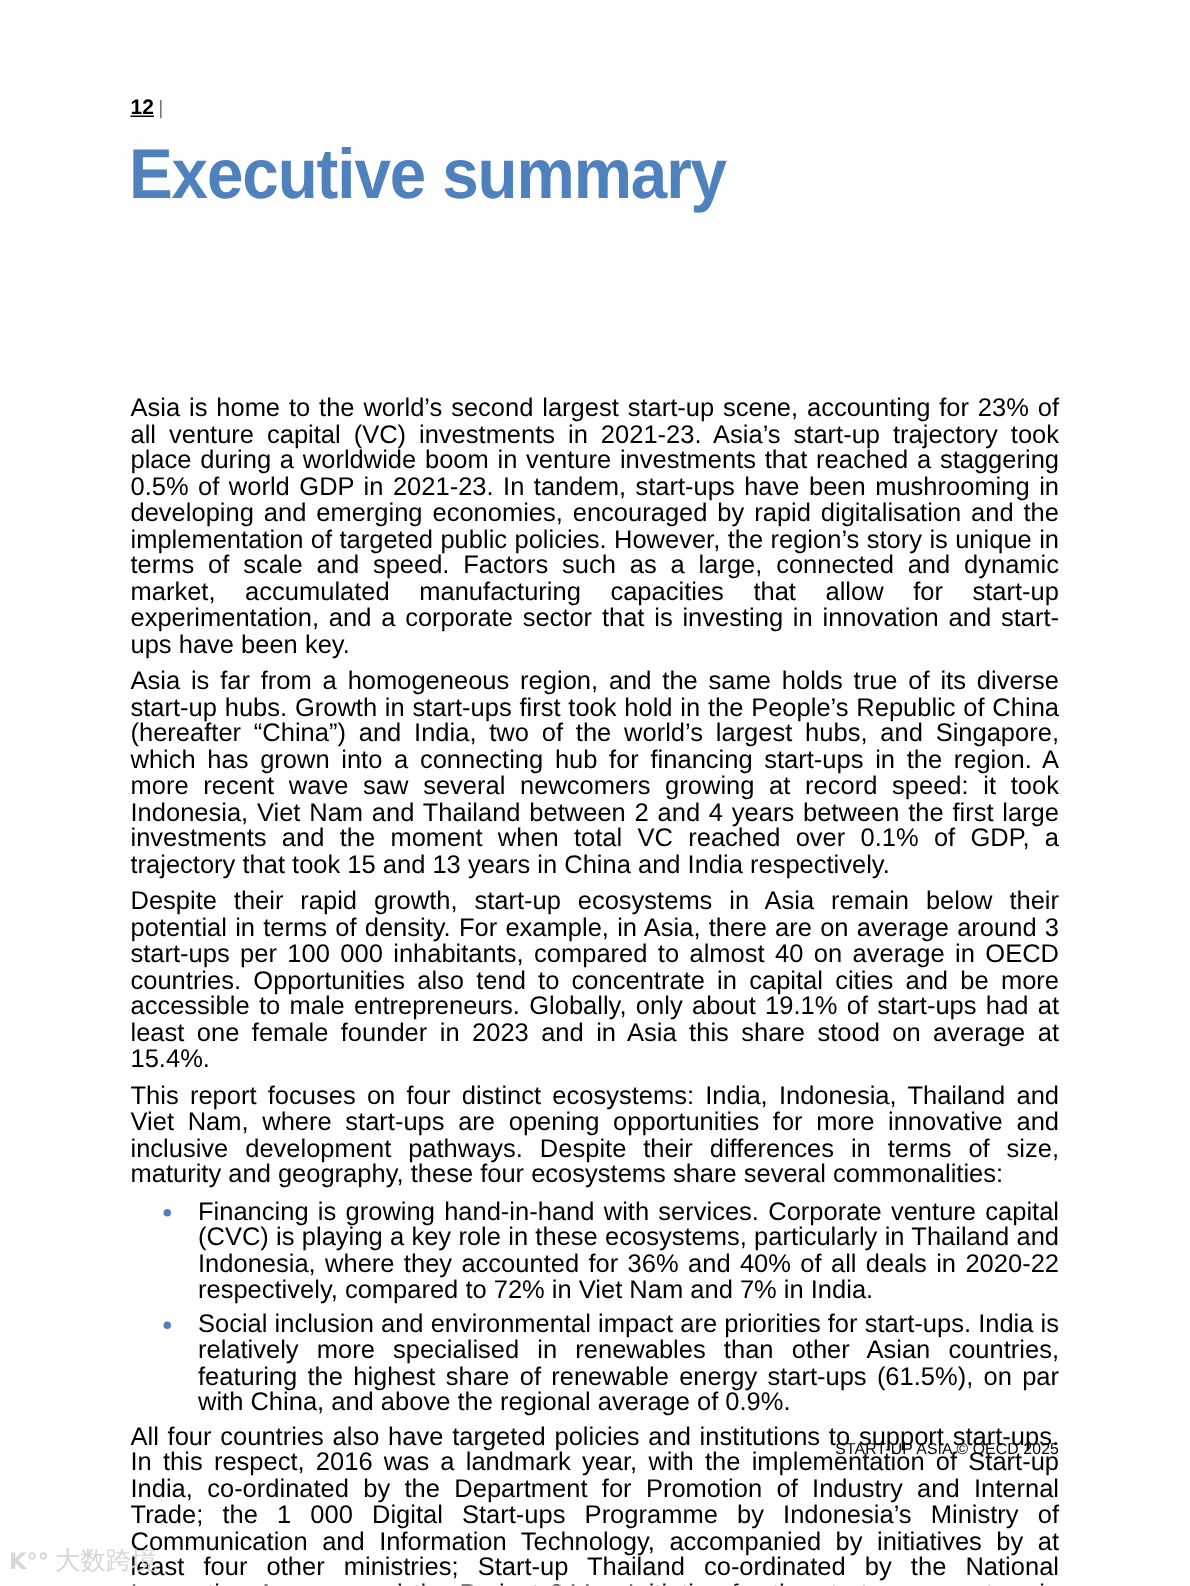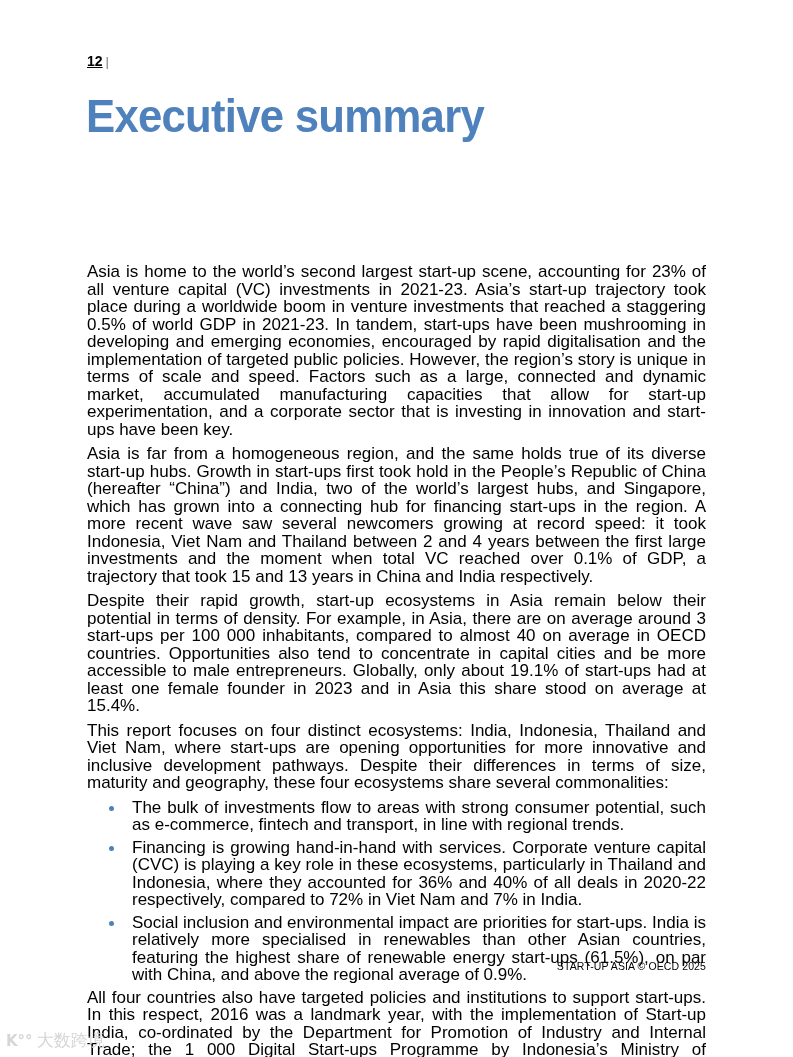--- a/index.html
+++ b/index.html
@@ -1,21 +1,21 @@
 <!DOCTYPE html>
 <html><head>
   <meta charset="utf-8">
   <style>
     html, body { margin: 0; padding: 0; background: #ffffff; }
     body {
       width: 793px; height: 1057px; position: relative; overflow: hidden;
       font-family: "Liberation Sans", sans-serif; color: #000;
     }
     .page-header {
-      position: absolute; left: 87px; top: 53px;
+      position: absolute; left: 87px; top: 63px;
       font-size: 14px; font-weight: bold; letter-spacing: 0; text-decoration: underline;
     }
     .page-header .sep { font-weight: normal; color: #777; margin-left: 3px; font-size: 13px; }
     .title {
       position: absolute; left: 86px; top: 88px;
       font-size: 47px; font-weight: bold; color: #4f81bd;
       letter-spacing: -0.8px; margin: 0;
       transform: scaleX(0.93); transform-origin: left top;
     }
     .body-text {
@@ -56,24 +56,20 @@
 <h1 class="title">Executive summary</h1>
 
 <div class="body-text">
   <p>Asia is home to the world’s second largest start-up scene, accounting for 23% of all venture capital (VC) investments in 2021-23. Asia’s start-up trajectory took place during a worldwide boom in venture investments that reached a staggering 0.5% of world GDP in 2021-23. In tandem, start-ups have been mushrooming in developing and emerging economies, encouraged by rapid digitalisation and the implementation of targeted public policies. However, the region’s story is unique in terms of scale and speed. Factors such as a large, connected and dynamic market, accumulated manufacturing capacities that allow for start-up experimentation, and a corporate sector that is investing in innovation and start-ups have been key.</p>
   <p>Asia is far from a homogeneous region, and the same holds true of its diverse start-up hubs. Growth in start-ups first took hold in the People’s Republic of China (hereafter “China”) and India, two of the world’s largest hubs, and Singapore, which has grown into a connecting hub for financing start-ups in the region. A more recent wave saw several newcomers growing at record speed: it took Indonesia, Viet Nam and Thailand between 2 and 4 years between the first large investments and the moment when total VC reached over 0.1% of GDP, a trajectory that took 15 and 13 years in China and India respectively.</p>
   <p>Despite their rapid growth, start-up ecosystems in Asia remain below their potential in terms of density. For example, in Asia, there are on average around 3 start-ups per 100 000 inhabitants, compared to almost 40 on average in OECD countries. Opportunities also tend to concentrate in capital cities and be more accessible to male entrepreneurs. Globally, only about 19.1% of start-ups had at least one female founder in 2023 and in Asia this share stood on average at 15.4%.</p>
   <p>This report focuses on four distinct ecosystems: India, Indonesia, Thailand and Viet Nam, where start-ups are opening opportunities for more innovative and inclusive development pathways. Despite their differences in terms of size, maturity and geography, these four ecosystems share several commonalities:</p>
   <ul>
     <li>
       <span class="bullet"></span>
-      <span>The bulk of investments flow to areas with strong consumer potential, such as e-commerce, fintech and transport, in line with regional trends.</span>
-    </li>
-    <li>
-      <span class="bullet"></span>
       <span>Financing is growing hand-in-hand with services. Corporate venture capital (CVC) is playing a key role in these ecosystems, particularly in Thailand and Indonesia, where they accounted for 36% and 40% of all deals in 2020-22 respectively, compared to 72% in Viet Nam and 7% in India.</span>
     </li>
     <li>
       <span class="bullet"></span>
       <span>Social inclusion and environmental impact are priorities for start-ups. India is relatively more specialised in renewables than other Asian countries, featuring the highest share of renewable energy start-ups (61.5%), on par with China, and above the regional average of 0.9%.</span>
     </li>
   </ul>
   <p>All four countries also have targeted policies and institutions to support start-ups. In this respect, 2016 was a landmark year, with the implementation of Start-up India, co-ordinated by the Department for Promotion of Industry and Internal Trade; the 1 000 Digital Start-ups Programme by Indonesia’s Ministry of Communication and Information Technology, accompanied by initiatives by at least four other ministries; Start-up Thailand co-ordinated by the National Innovation Agency; and the Project 844 – Initiative for the startup ecosystem in Viet Nam until 2025, where the National Agency for Technology Entrepreneurship and Commercialization Development plays a key role. The policy mix for supporting start-ups in the four</p>
 </div>
 

